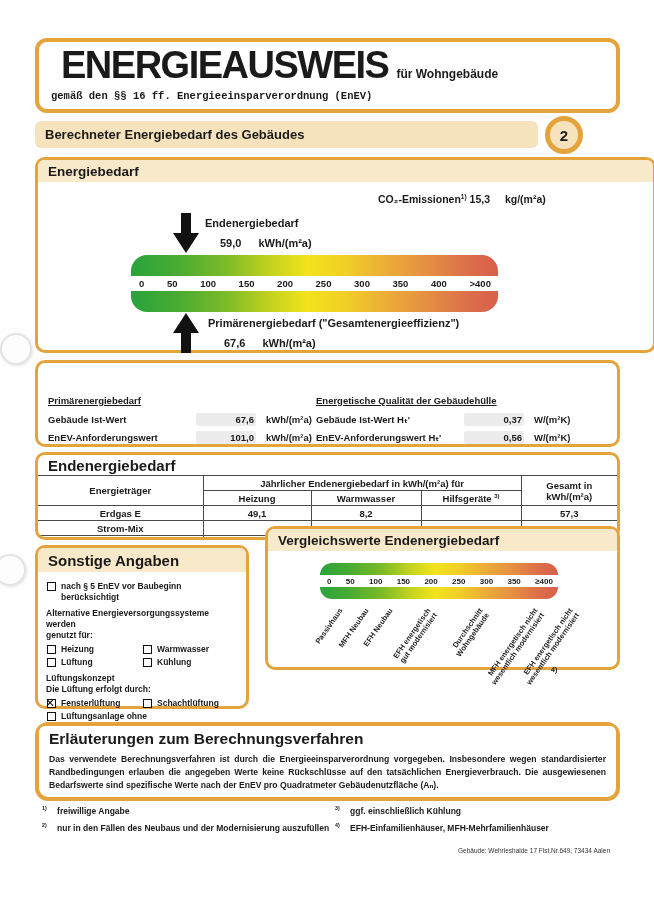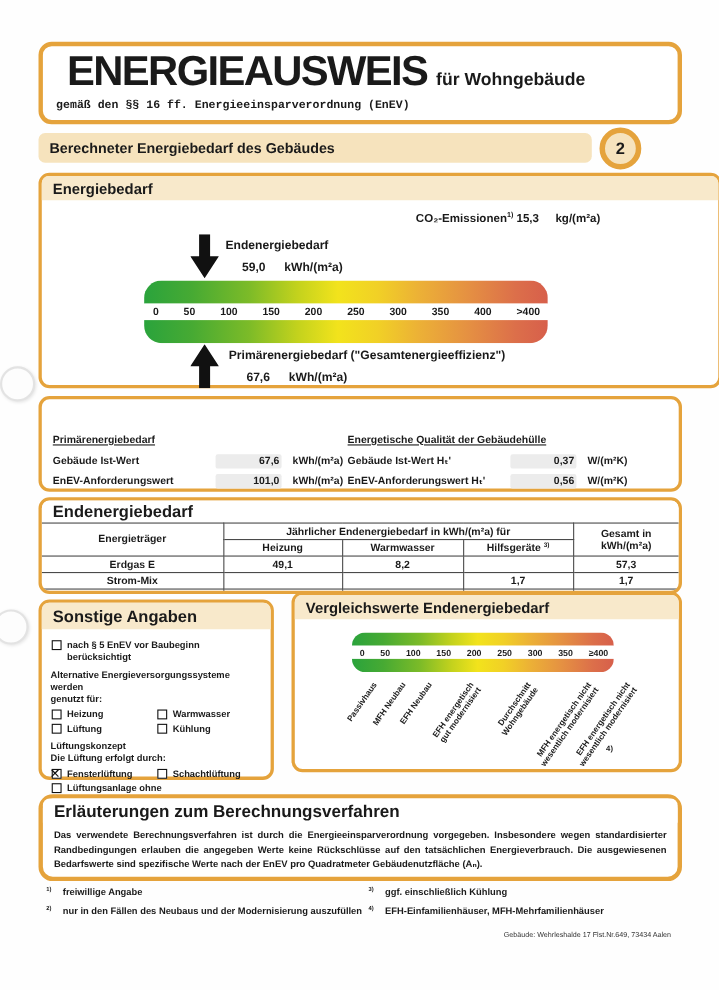--- a/index.html
+++ b/index.html
@@ -18,21 +18,21 @@
 
   
   .punch{position:absolute; width:28px; height:28px; border-radius:50%;
     background:#fdfdfd; border:2px solid #e3e3e3; box-shadow:1px 1px 3px rgba(0,0,0,.10);}
 
   
   .hdr-box{position:absolute; left:35px; top:38px; width:577px; height:67px;
     border:4px solid var(--orange); border-radius:12px; background:#fff; padding:0;}
   .hdr-title-line{position:absolute; left:22px; top:2px; white-space:nowrap;}
   .hdr-title{font-size:38px; font-weight:bold; letter-spacing:-1.5px;}
-  .hdr-title-suffix{font-size:16px; font-weight:bold; margin-left:8px;}
+  .hdr-title-suffix{font-size:12px; font-weight:bold; margin-left:8px;}
   .hdr-sub{position:absolute; left:12px; top:48px; font-size:10.5px; font-weight:bold;font-family:Liberation Mono, monospace;}
 
   
   .band{position:absolute; left:35px; top:121px; width:503px; height:27px;
     background:#f6e3bd; border-radius:6px; display:flex; align-items:center;
     padding-left:10px; box-sizing:border-box; font-size:13px; font-weight:bold;}
   .page-circle{position:absolute; left:545px; top:116px; width:28px; height:28px;
     border:5px solid var(--orange); border-radius:50%; background:#f6e3bd;
     display:flex; align-items:center; justify-content:center; font-size:15px; font-weight:bold;}
 
@@ -290,21 +290,21 @@
         <span class="cbx"></span>
         <span>Lüftungsanlage ohne Wärmerückgewinnung</span>
       </div>
       <div class="cb-row">
         <span class="cbx"></span>
         <span>Lüftungsanlage mit Wärmerückgewinnung</span>
       </div>
     </div>
   </div>
 
-  <div class="box" style="left:265px; top:538px; width:355px; height:164px;">
+  <div class="box" style="left:265px; top:526px; width:355px; height:144px;">
     <div class="strip" style="font-size:13.5px;">
       <span>Vergleichswerte Endenergiebedarf</span>
     </div>
     <div class="scale-bar" style="left:52px; top:34px; width:238px; height:36px; border-radius:12px;">
       <div class="grad" style="height:12px;"></div>
       <div class="scale-ticks" style="height:12px; font-size:8px; padding:0 5px 0 7px;">
         <span>0</span>
         <span>50</span>
         <span>100</span>
         <span>150</span>

